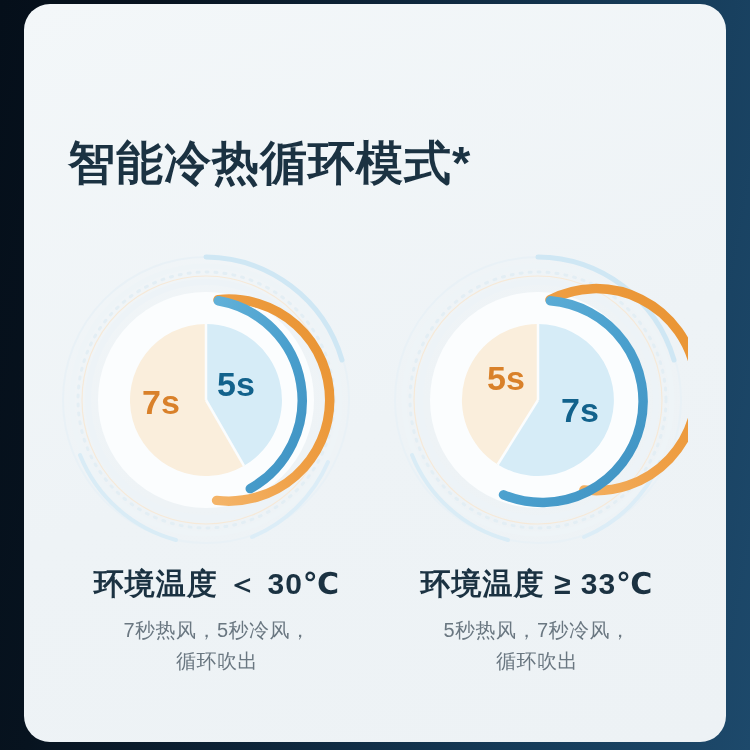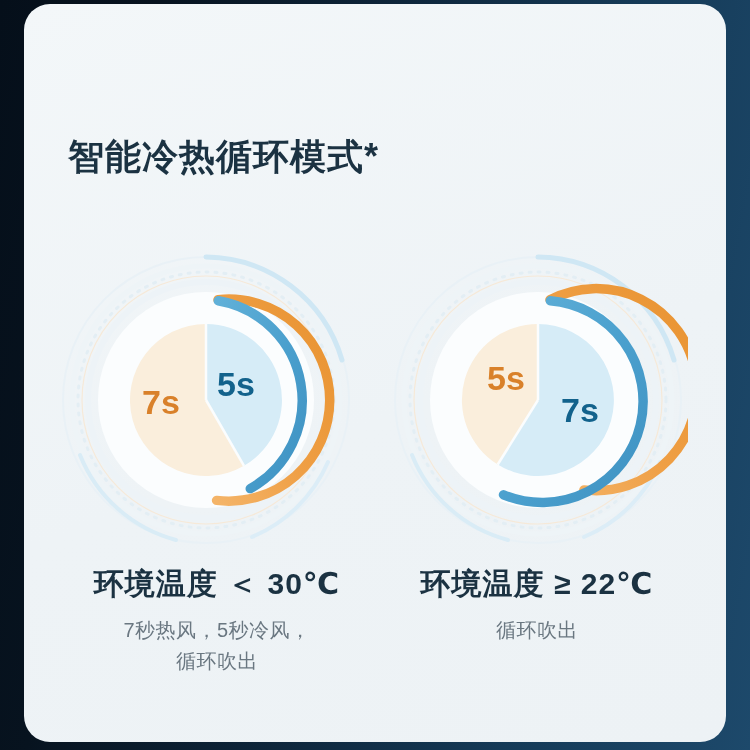--- a/index.html
+++ b/index.html
@@ -35,21 +35,21 @@
     background: linear-gradient(160deg, #f3f7f9 0%, #eef3f6 55%, #edf2f5 100%);
     border-radius: 26px;
     overflow: hidden;
   }
 
   
   .title {
     position: absolute;
     left: 44px;
     top: 132px;
-    font-size: 36px;
+    font-size: 47px;
     font-weight: bold;
     letter-spacing: 1px;
     color: #1b3242;
     white-space: nowrap;
     line-height: 1.15;
   }
 
   
   .dials {
     position: absolute;
@@ -360,22 +360,23 @@
 
       <div class="caption-col left">
         <div class="cap-head">环境温度 ＜ 30℃</div>
         <div class="cap-sub">
           <span>7秒热风，5秒冷风，</span>
           <span>循环吹出</span>
         </div>
       </div>
 
       <div class="caption-col right">
-        <div class="cap-head">环境温度 ≥ 22℃</div>
+        <div class="cap-head">环境温度 ≥ 33℃</div>
         <div class="cap-sub">
+          <span>5秒热风，7秒冷风，</span>
           <span>循环吹出</span>
         </div>
       </div>
 
     </div>
 
   </div>
 </div>
 
 </body></html>

